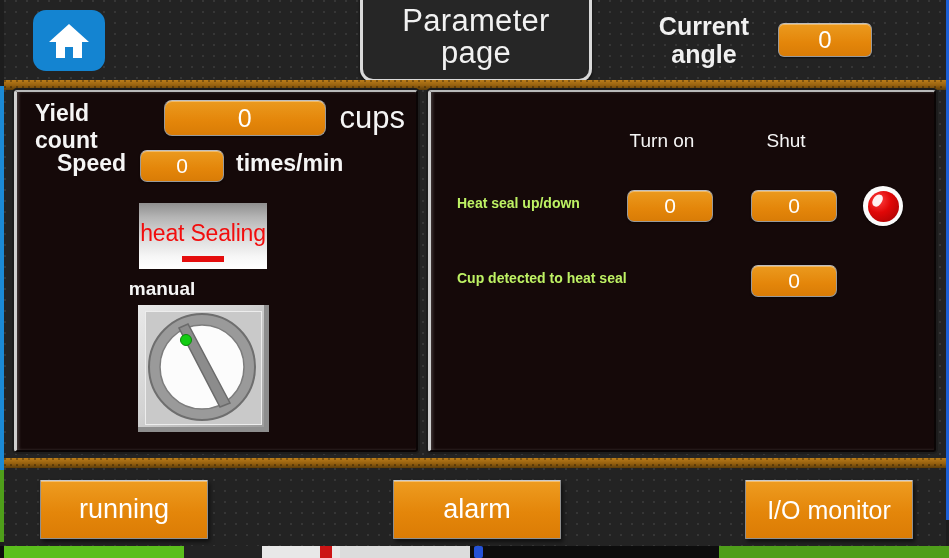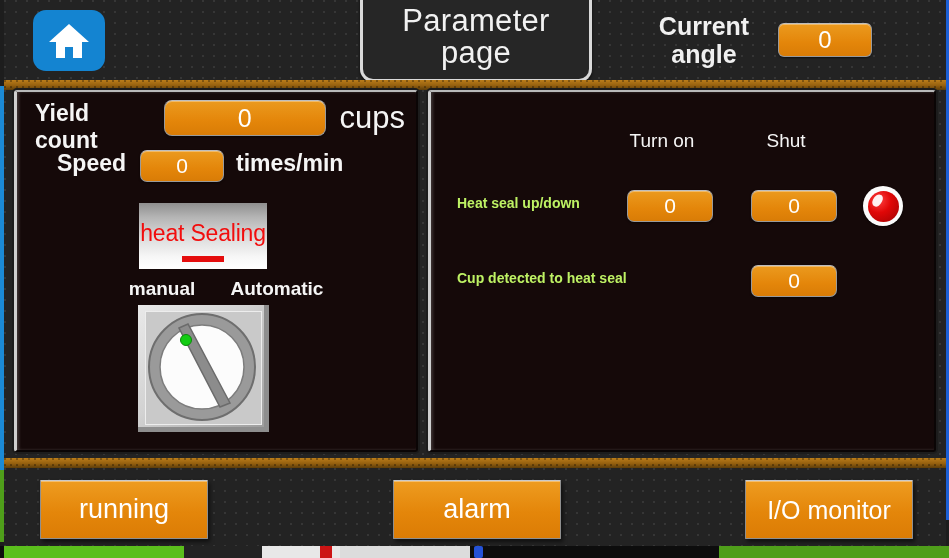--- a/index.html
+++ b/index.html
@@ -186,21 +186,20 @@
         <span id="speed-unit" class="lbl">times/min</span>
       </div>
 
       <div id="heat-plate">
         <span id="heat-text">heat Sealing</span>
         <span id="heat-bar"></span>
       </div>
 
       <div id="mode-labels">
         <span id="mode-manual" class="lbl">manual</span>
-        <span id="mode-auto" class="lbl">Automatic</span>
       </div>
 
       <div id="knob">
         <div id="knob-inner"></div>
         <svg viewBox="0 0 112 112" xmlns="http://www.w3.org/2000/svg">
           <circle cx="56" cy="56" r="53" fill="#9a9a9a" stroke="#6e6e6e" stroke-width="2"></circle>
           <circle cx="56" cy="56" r="42" fill="#fcfcfc" stroke="#7d7d7d" stroke-width="1.5"></circle>
           <polygon points="33,17 42,13 84,92 74,96" fill="#8c8c8c" stroke="#6b6b6b" stroke-width="1.5"></polygon>
           <circle cx="40" cy="29" r="5.5" fill="#12cc12" stroke="#0a8a0a" stroke-width="1"></circle>
         </svg>

